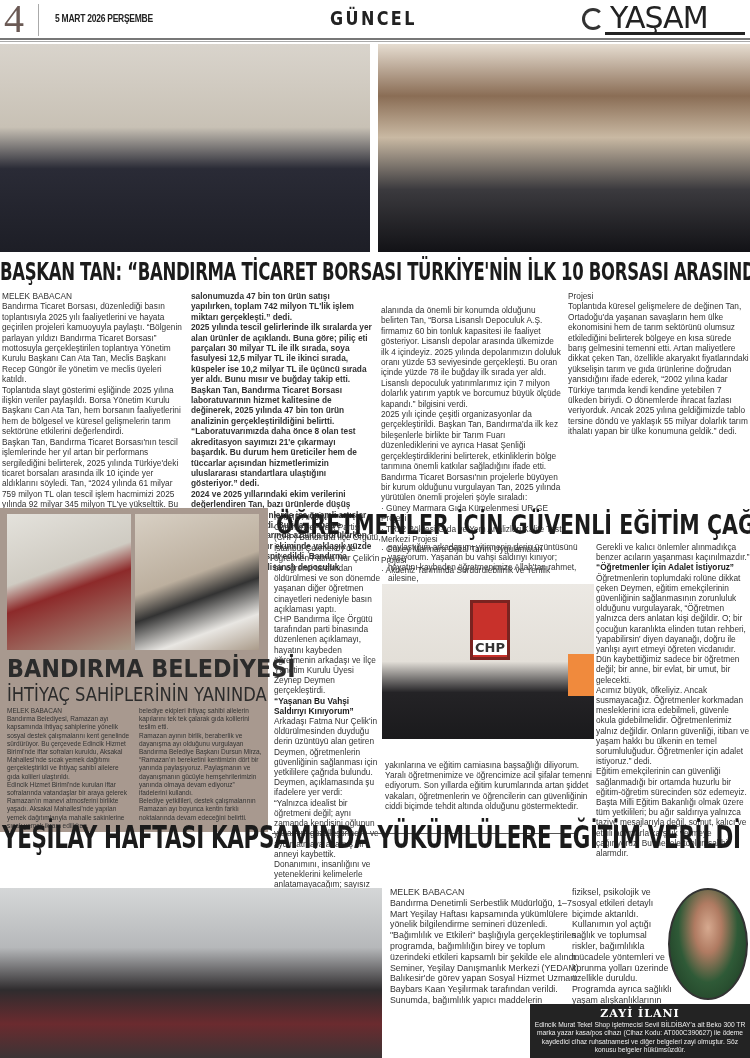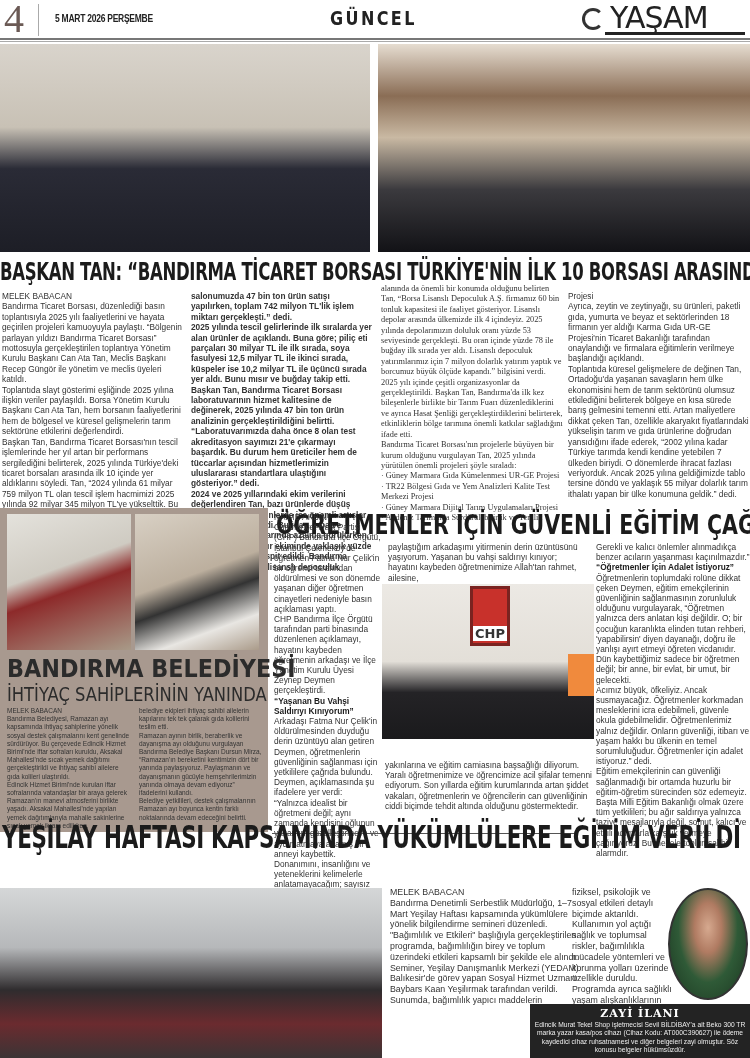--- a/index.html
+++ b/index.html
@@ -24,42 +24,42 @@
   .photo { overflow: hidden; background: #555; }
   .ph1 { left: 0; top: 44px; width: 370px; height: 208px; background: linear-gradient(180deg, #d9d4cc 0%, #c8c1b5 40%, #2a2b36 60%, #1d1e26 100%); }
   .ph2 { left: 378px; top: 44px; width: 372px; height: 208px; background: linear-gradient(180deg, #e6ddd1 0%, #8a6d55 25%, #c9b9a3 45%, #3b3a3e 70%, #121216 100%); }
 
   .headline1 { left: 0; top: 257px; width: 750px; font-family: "DejaVu Sans", sans-serif; font-weight: bold; font-size: 25px; color: #1b1b1b; letter-spacing: -0.5px; white-space: nowrap; transform: scaleX(0.66); transform-origin: left; }
 
   .col { font-size: 8.3px; line-height: 10.4px; color: #333; font-family: "Liberation Sans", sans-serif; }
   .col p { margin: 0; }
   .c1 { left: 2px; top: 291px; width: 182px; }
   .c2 { left: 191px; top: 291px; width: 182px; font-weight: bold; }
-  .c3 { left: 381px; top: 284px; width: 182px; font-family: Liberation Serif, serif; }
+  .c3 { left: 381px; top: 305px; width: 182px; }
   .c4 { left: 568px; top: 291px; width: 182px; }
 
   
   .bel-box { left: 0; top: 508px; width: 268px; height: 324px; background: #a8998f; }
   .ph3 { left: 7px; top: 514px; width: 124px; height: 136px; background: linear-gradient(160deg, #e4e2dc 0%, #cfcbc2 40%, #8d2a2a 55%, #a89a88 100%); }
   .ph4 { left: 135px; top: 514px; width: 124px; height: 136px; background: linear-gradient(160deg, #d8d0c4 0%, #bcaf9e 45%, #333 60%, #e8e6e2 80%, #aa9b8a 100%); }
   .bel-title { left: 7px; top: 655px; width: 258px; font-family: "DejaVu Sans", sans-serif; font-weight: bold; font-size: 24px; color: #2b2b2b; letter-spacing: 0px; white-space: nowrap; transform: scaleX(0.93); transform-origin: left; }
   .bel-sub { left: 7px; top: 683px; width: 258px; font-family: "DejaVu Sans", sans-serif; font-size: 19px; color: #2b2b2b; white-space: nowrap; transform: scaleX(0.86); transform-origin: left; }
   .bel-col { font-size: 6.5px; line-height: 8.2px; color: #333; }
   .bc1 { left: 7px; top: 707px; width: 124px; }
   .bc2 { left: 139px; top: 707px; width: 124px; }
 
   
   .h2 { left: 276px; top: 510px; width: 470px; font-family: "DejaVu Sans", sans-serif; font-weight: bold; font-size: 26px; color: #1b1b1b; white-space: nowrap; transform: scaleX(0.79); transform-origin: left; }
   .ogc { font-size: 8.3px; line-height: 10.2px; color: #333; }
   .o1 { left: 274px; top: 512px; width: 108px; }
   .o2 { left: 436px; top: 542px; width: 160px; }
   .o3 { left: 596px; top: 542px; width: 154px; }
   .o3b { left: 385px; top: 760px; width: 208px; }
   .ph5 { left: 382px; top: 584px; width: 212px; height: 155px; background: linear-gradient(180deg, #ece9e4 0%, #e3dfd8 50%, #242326 70%, #1a1a1c 100%); }
-  .chp-box { position: absolute; left: 88px; top: 2px; width: 40px; height: 60px; background: #c8312b; border: 3px solid #7a2320; padding-left: 28px; }
+  .chp-box { position: absolute; left: 88px; top: 16px; width: 40px; height: 60px; background: #c8312b; border: 3px solid #7a2320; padding-left: 28px; }
   .chp-text { position: absolute; left: 0; bottom: 2px; width: 100%; text-align: center; color: #fff; background: #fff; font-weight: bold; font-size: 13px; color: #333; font-family: "DejaVu Sans", sans-serif; }
   .sign { position: absolute; right: 0; top: 70px; width: 26px; height: 42px; background: #f08a3d; }
   .bold-sub { font-weight: bold; color: #1b1b1b; }
   .o-rule2 { left: 272px; top: 833px; width: 304px; height: 1px; background: #555; }
 
   
   .h3 { left: 2px; top: 818px; width: 746px; font-family: "DejaVu Sans", sans-serif; font-weight: bold; font-size: 32px; color: #1b1b1b; white-space: nowrap; letter-spacing: -0.5px; transform: scaleX(0.67); transform-origin: left; }
   .ph6 { left: 0; top: 888px; width: 382px; height: 170px; background: linear-gradient(180deg, #d5d7d8 0%, #b6b8ba 35%, #2f2c2e 60%, #6b2b2f 80%, #3b3435 100%); }
   .yc1 { left: 390px; top: 887px; width: 190px; font-size: 8.8px; line-height: 10.8px; color: #333; }
   .yc2 { left: 572px; top: 887px; width: 110px; font-size: 8.8px; line-height: 10.8px; color: #333; }
@@ -102,21 +102,20 @@
   <p>alanında da önemli bir konumda olduğunu belirten Tan, “Borsa Lisanslı Depoculuk A.Ş. firmamız 60 bin tonluk kapasitesi ile faaliyet gösteriyor. Lisanslı depolar arasında ülkemizde ilk 4 içindeyiz. 2025 yılında depolarımızın doluluk oranı yüzde 53 seviyesinde gerçekleşti. Bu oran içinde yüzde 78 ile buğday ilk sırada yer aldı. Lisanslı depoculuk yatırımlarımız için 7 milyon dolarlık yatırım yaptık ve borcumuz büyük ölçüde kapandı.” bilgisini verdi.</p>
   <p>2025 yılı içinde çeşitli organizasyonlar da gerçekleştirildi. Başkan Tan, Bandırma'da ilk kez bileşenlerle birlikte bir Tarım Fuarı düzenlediklerini ve ayrıca Hasat Şenliği gerçekleştirdiklerini belirterek, etkinliklerin bölge tarımına önemli katkılar sağladığını ifade etti.</p>
   <p>Bandırma Ticaret Borsası'nın projelerle büyüyen bir kurum olduğunu vurgulayan Tan, 2025 yılında yürütülen önemli projeleri şöyle sıraladı:</p>
   <p>· Güney Marmara Gıda Kümelenmesi UR-GE Projesi</p>
   <p>· TR22 Bölgesi Gıda ve Yem Analizleri Kalite Test Merkezi Projesi</p>
   <p>· Güney Marmara Dijital Tarım Uygulamaları Projesi</p>
   <p>· Akdeniz Tarımında Sürdürülebilirlik ve Yenilik</p>
 </div>
 <div class="abs col c4">
   <p>Projesi</p>
-  <p>Ayrıca, zeytin ve zeytinyağı, su ürünleri, paketli gıda, yumurta ve beyaz et sektörlerinden 18 firmanın yer aldığı Karma Gıda UR-GE Projesi'nin Ticaret Bakanlığı tarafından onaylandığı ve firmalara eğitimlerin verilmeye başlandığı açıklandı.</p>
   <p>Toplantıda küresel gelişmelere de değinen Tan, Ortadoğu'da yaşanan savaşların hem ülke ekonomisini hem de tarım sektörünü olumsuz etkilediğini belirterek bölgeye en kısa sürede barış gelmesini temenni etti. Artan maliyetlere dikkat çeken Tan, özellikle akaryakıt fiyatlarındaki yükselişin tarım ve gıda ürünlerine doğrudan yansıdığını ifade ederek, “2002 yılına kadar Türkiye tarımda kendi kendine yetebilen 7 ülkeden biriydi. O dönemlerde ihracat fazlası veriyorduk. Ancak 2025 yılına geldiğimizde tablo tersine döndü ve yaklaşık 55 milyar dolarlık tarım ithalatı yapan bir ülke konumuna geldik.” dedi.</p>
 </div>
 
 <div class="abs bel-box"></div>
 <div class="abs photo ph3"></div>
 <div class="abs photo ph4"></div>
 <div class="abs bel-title">BANDIRMA BELEDİYESİ</div>
 <div class="abs bel-sub">İHTİYAÇ SAHİPLERİNİN YANINDA</div>
 <div class="abs col bel-col bc1">
   <p>MELEK BABACAN</p>

